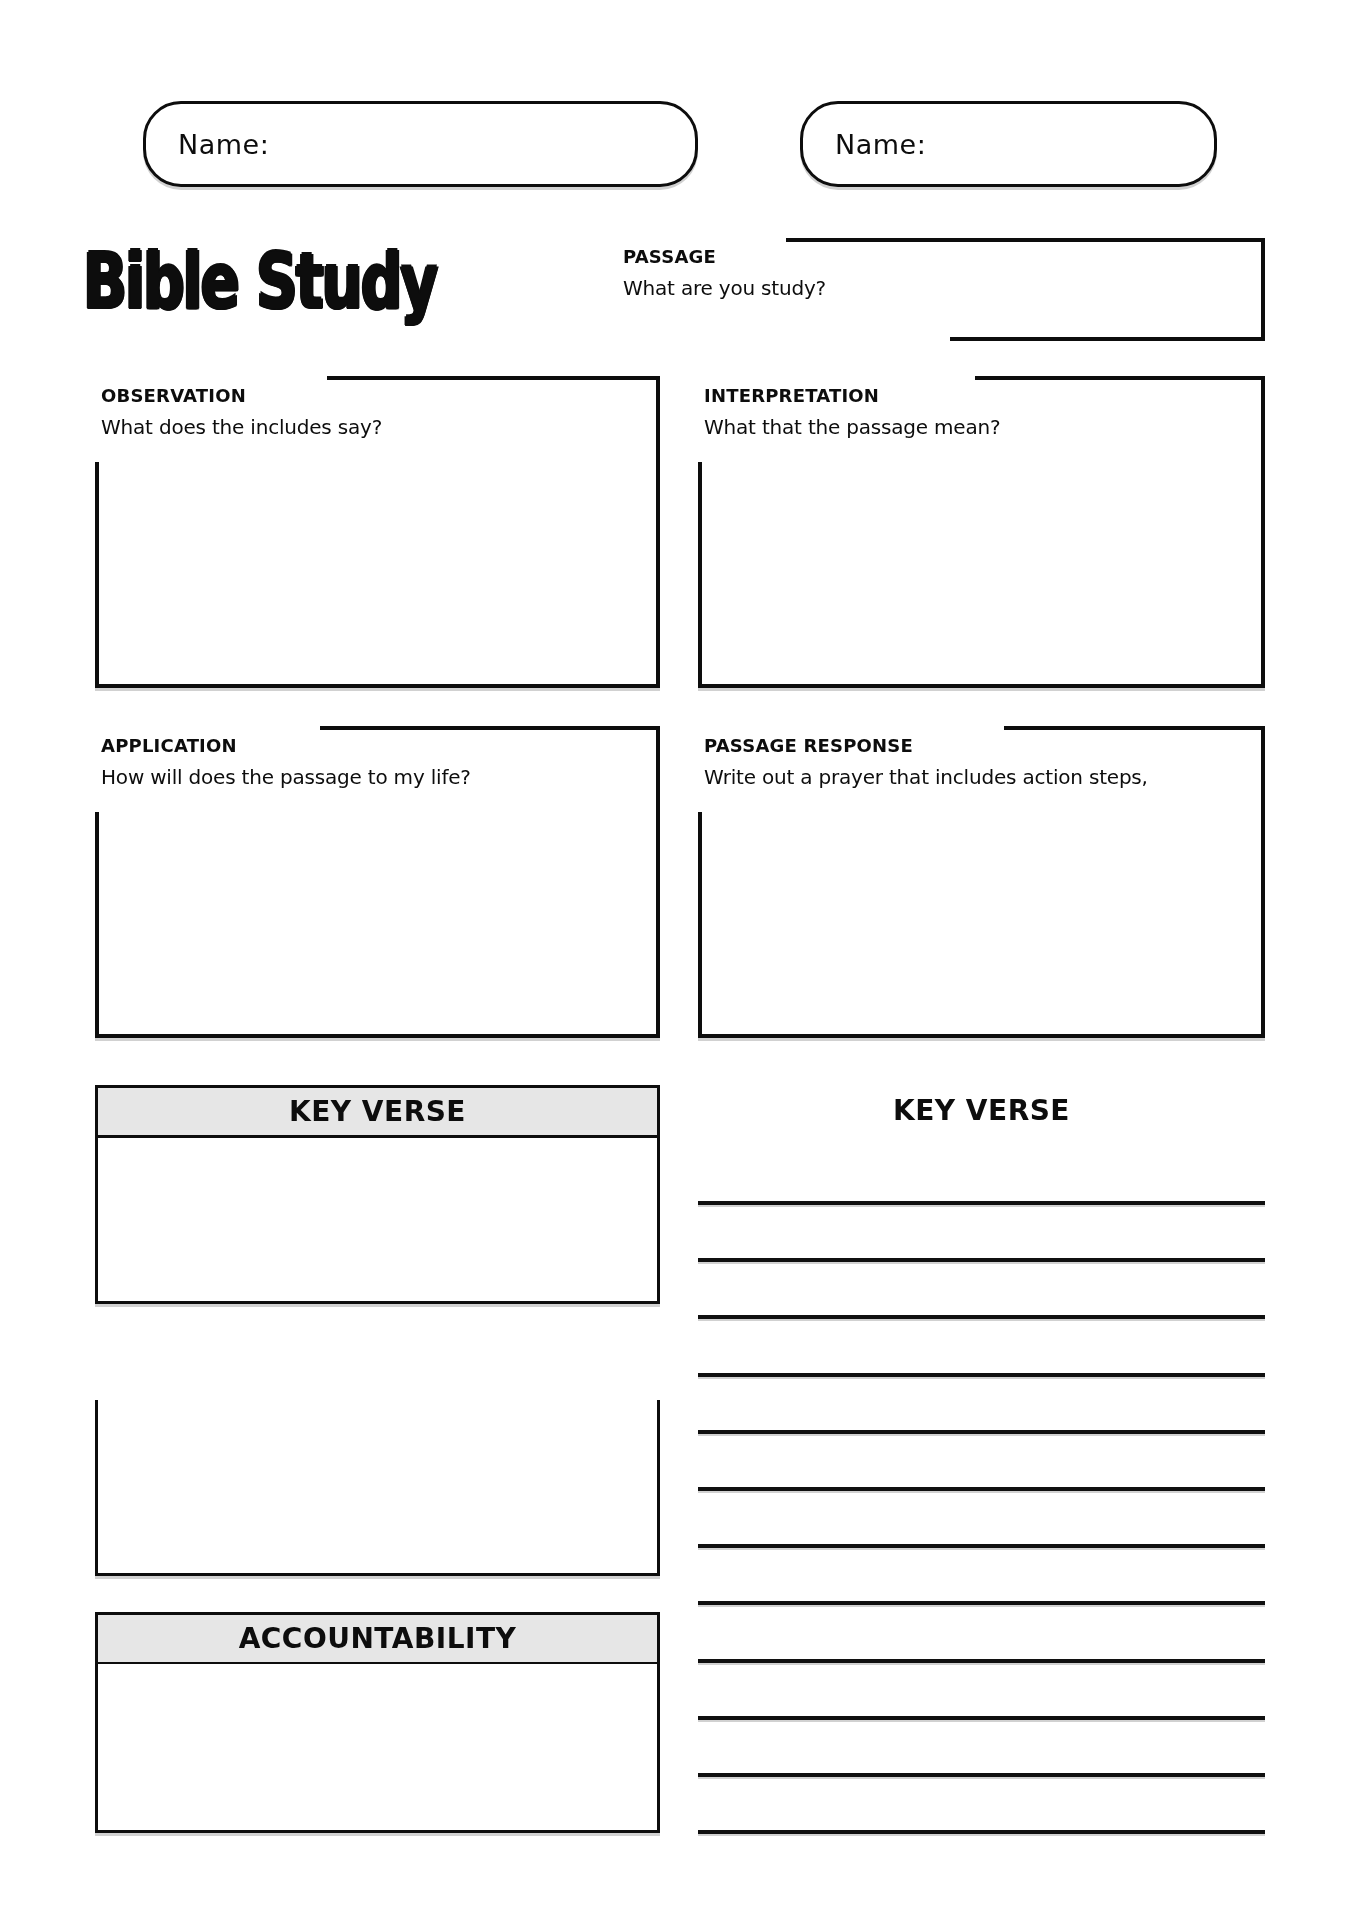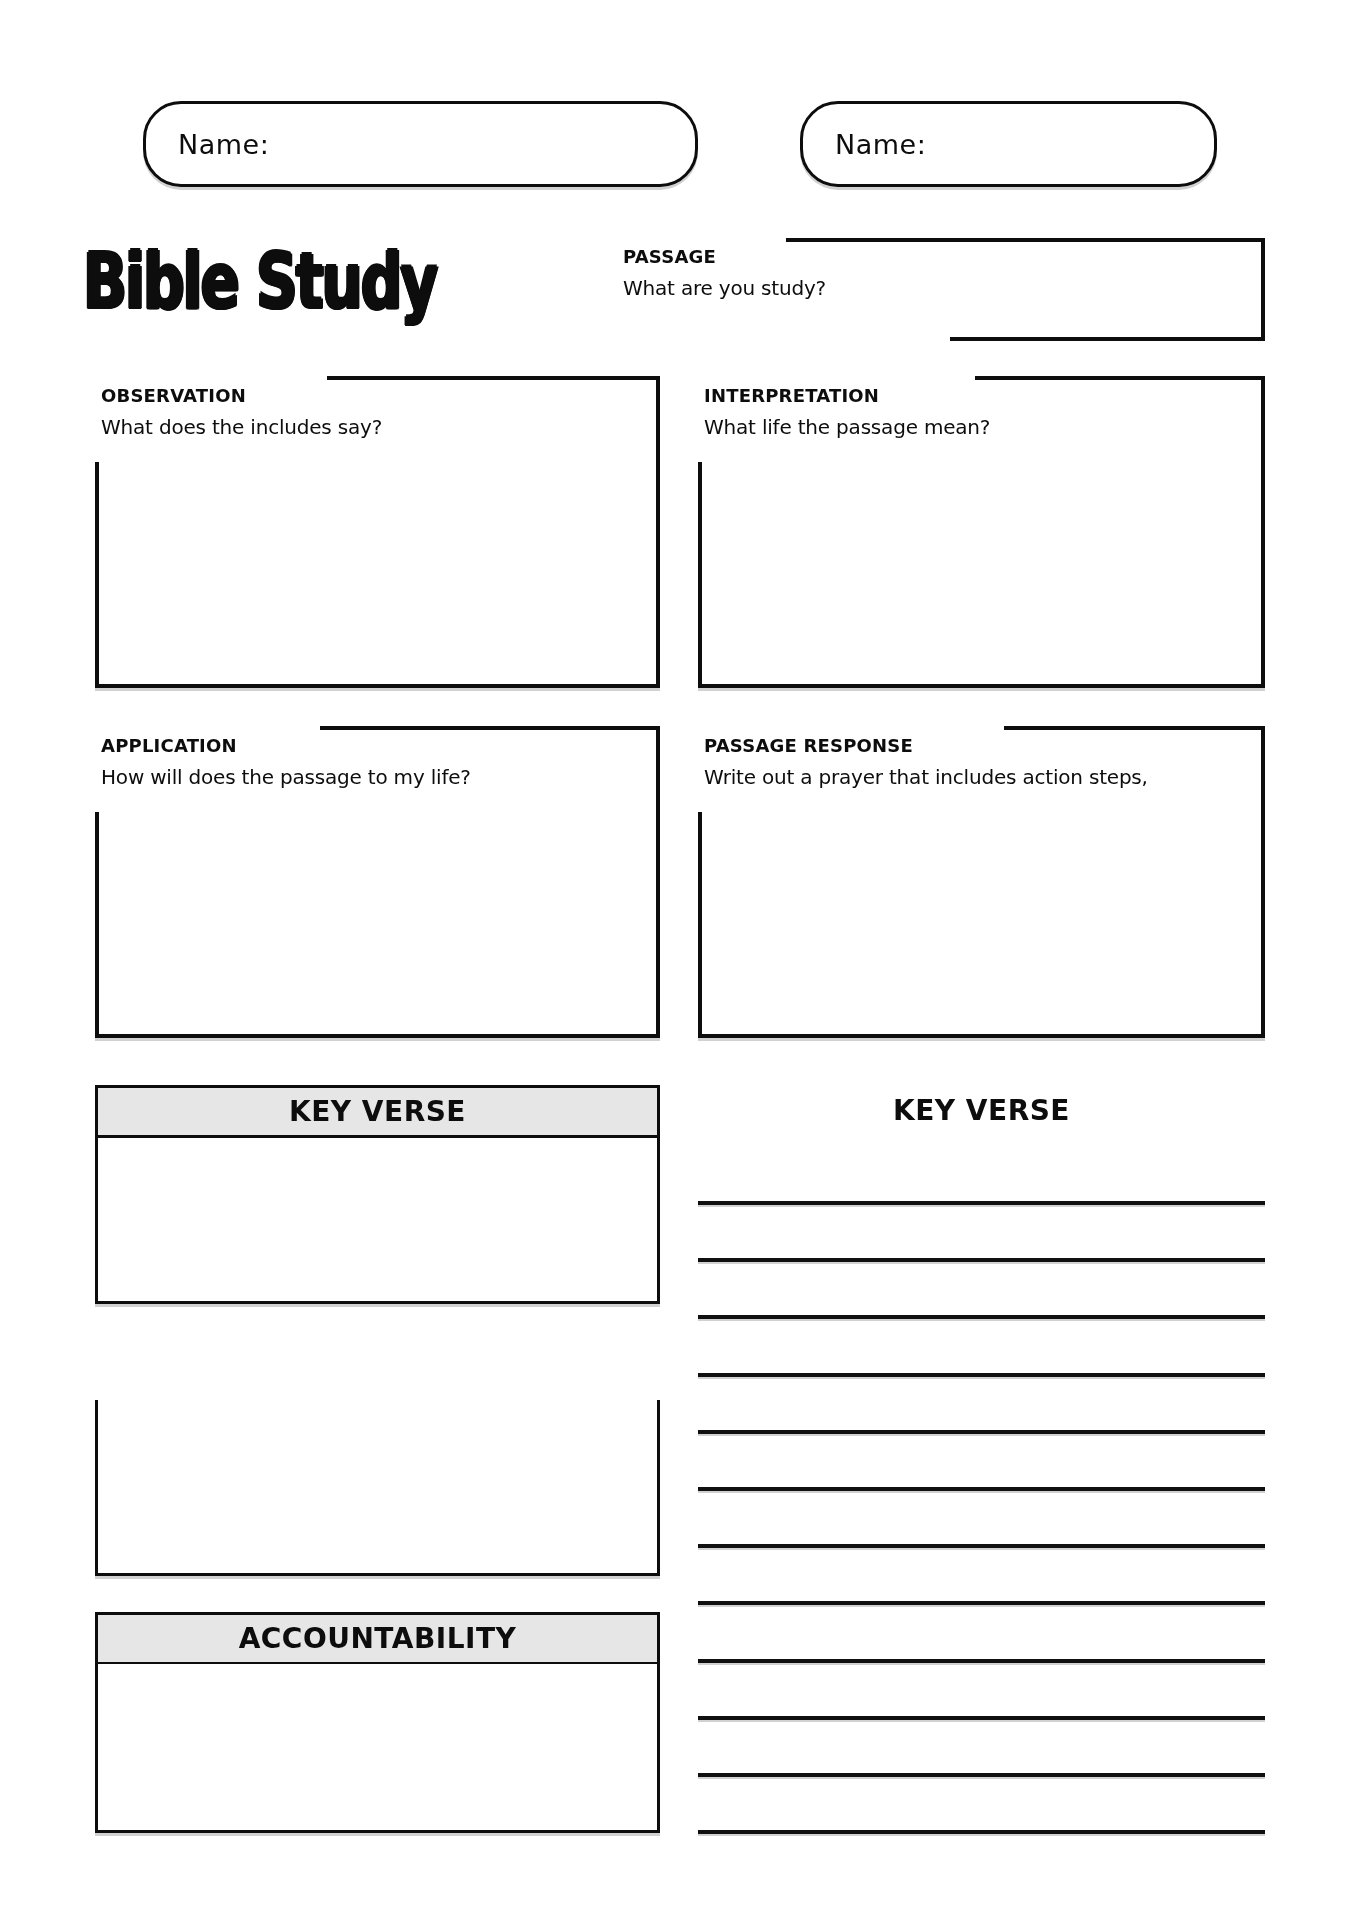--- a/index.html
+++ b/index.html
@@ -100,21 +100,21 @@
   <div class="sect obs">
     <div class="patch">
       <div class="sec-title">OBSERVATION</div>
       <div class="sec-sub">What does the includes say?</div>
     </div>
   </div>
 
   <div class="sect intp">
     <div class="patch">
       <div class="sec-title">INTERPRETATION</div>
-      <div class="sec-sub">What life the passage mean?</div>
+      <div class="sec-sub">What that the passage mean?</div>
     </div>
   </div>
 
   <div class="sect app">
     <div class="patch">
       <div class="sec-title">APPLICATION</div>
       <div class="sec-sub">How will does the passage to my life?</div>
     </div>
   </div>
 

